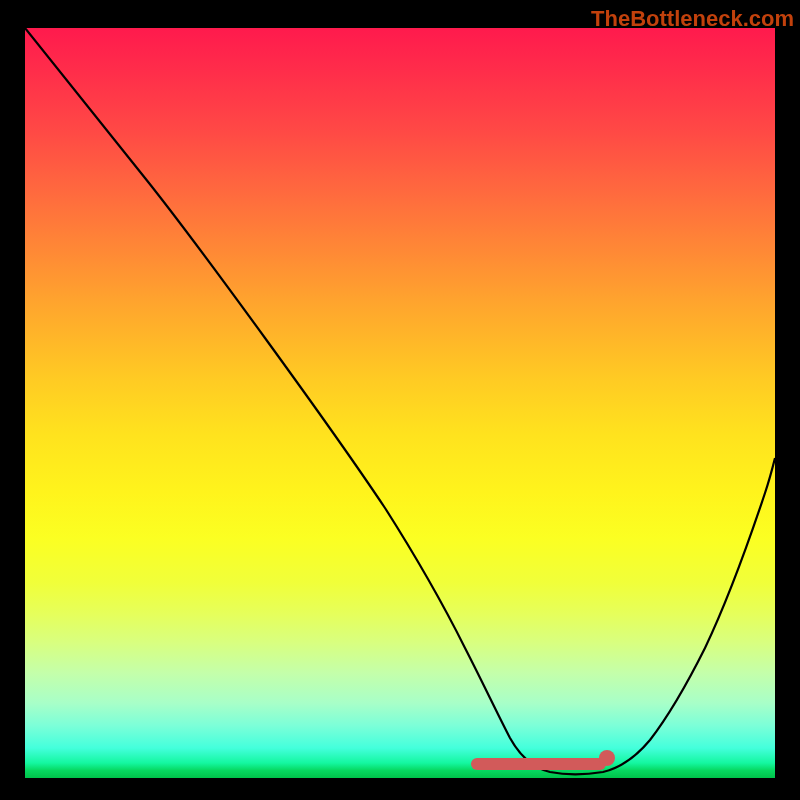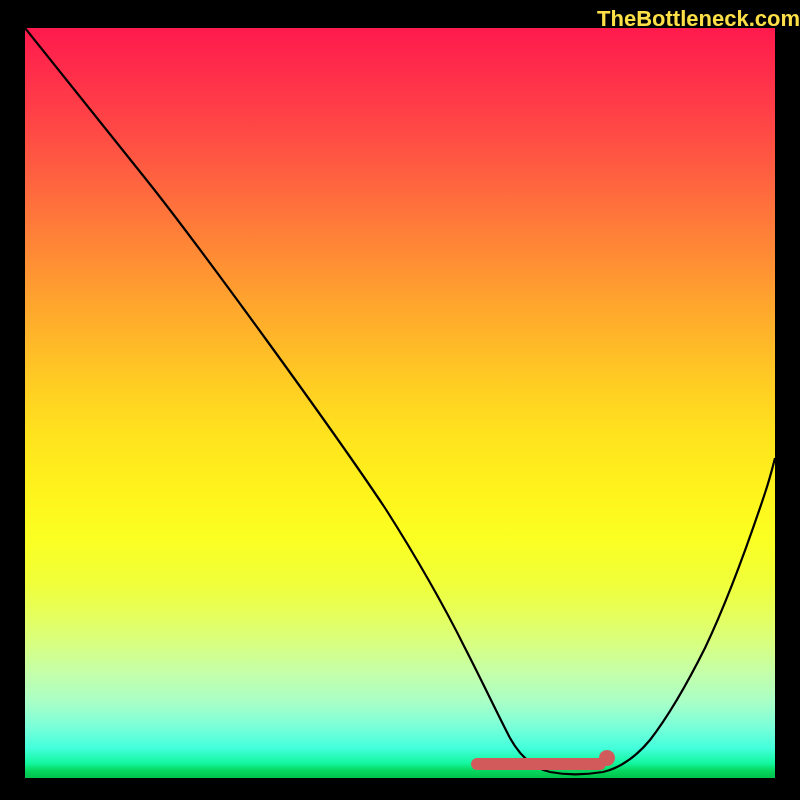--- a/index.html
+++ b/index.html
@@ -1,17 +1,17 @@
 <!DOCTYPE html>
 <html><head>
 <meta charset="utf-8">
 <style>
   * { margin: 0; padding: 0; box-sizing: border-box; }
   body { width: 800px; height: 800px; background: #000; position: relative; overflow: hidden; }
-  .watermark { position: absolute; top: 6px; right: 0; color: #fde047; font-family: Arial, sans-serif; font-size: 22px; font-weight: bold; z-index: 10; }
+  .watermark { position: absolute; top: 6px; right: 6px; color: #c2410c; font-family: Arial, sans-serif; font-size: 22px; font-weight: bold; z-index: 10; }
   .plot-area { position: absolute; left: 25px; top: 28px; width: 750px; height: 750px; }
   .gradient-bg { position: absolute; left: 0; top: 0; width: 100%; height: 100%; background: linear-gradient(to bottom,
     #ff1a4d 0%,
     #ff2e4a 6%,
     #ff4a45 14%,
     #ff6a3e 22%,
     #ff8a35 30%,
     #ffaa2c 38%,
     #ffc824 46%,
     #ffe21e 54%,

